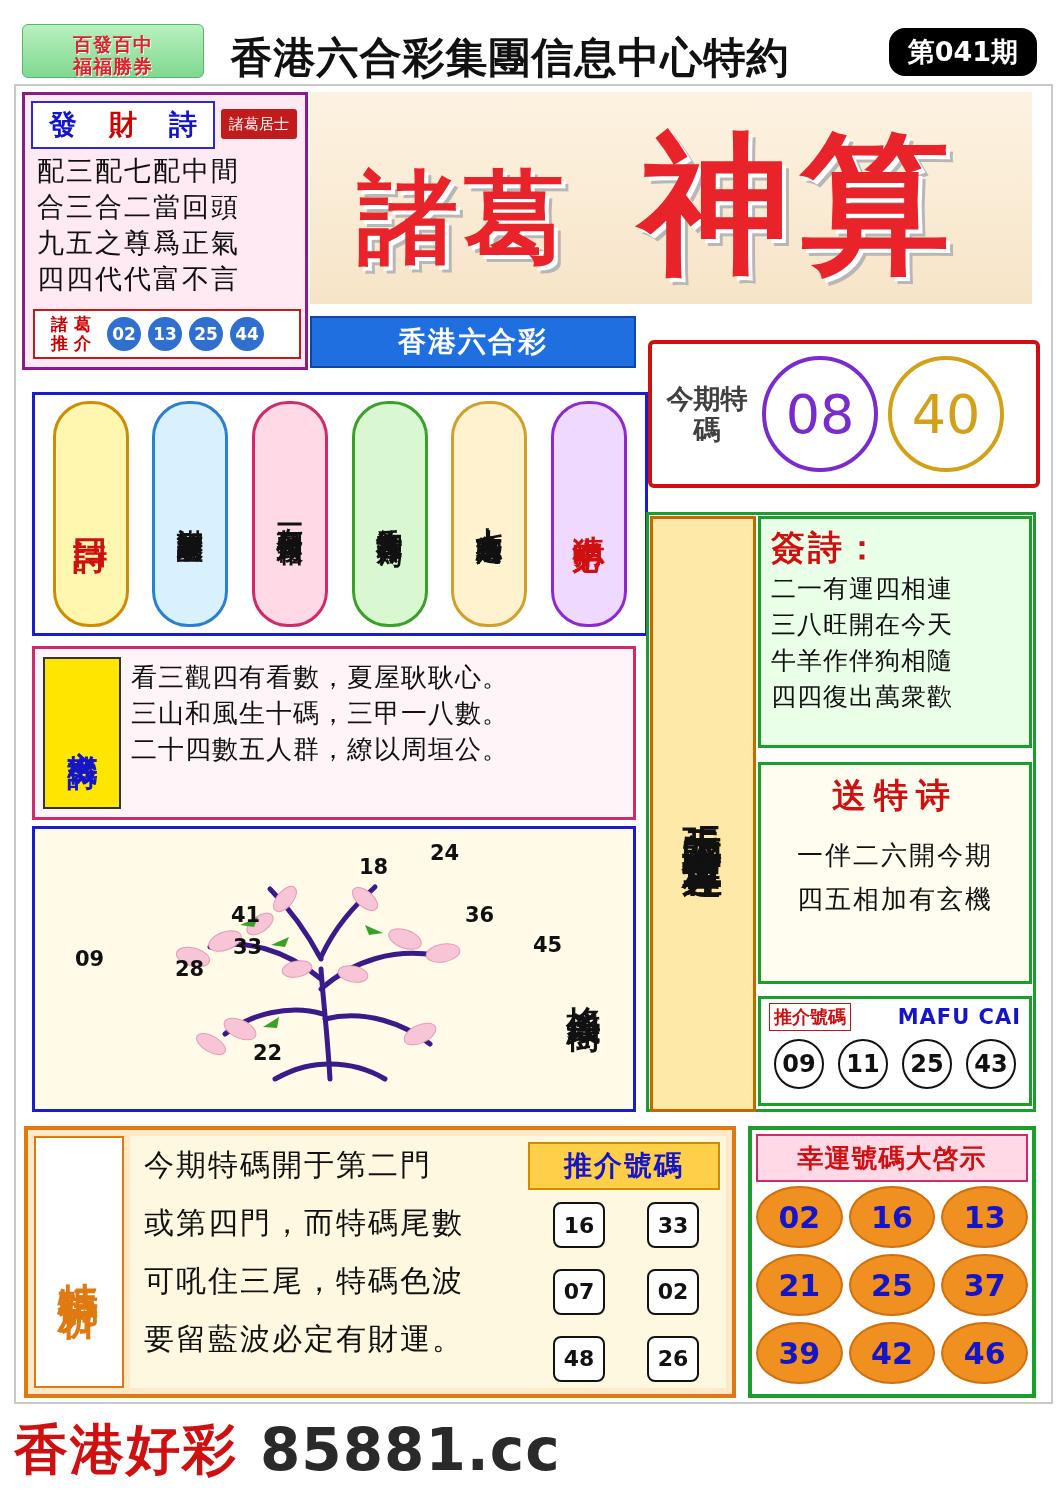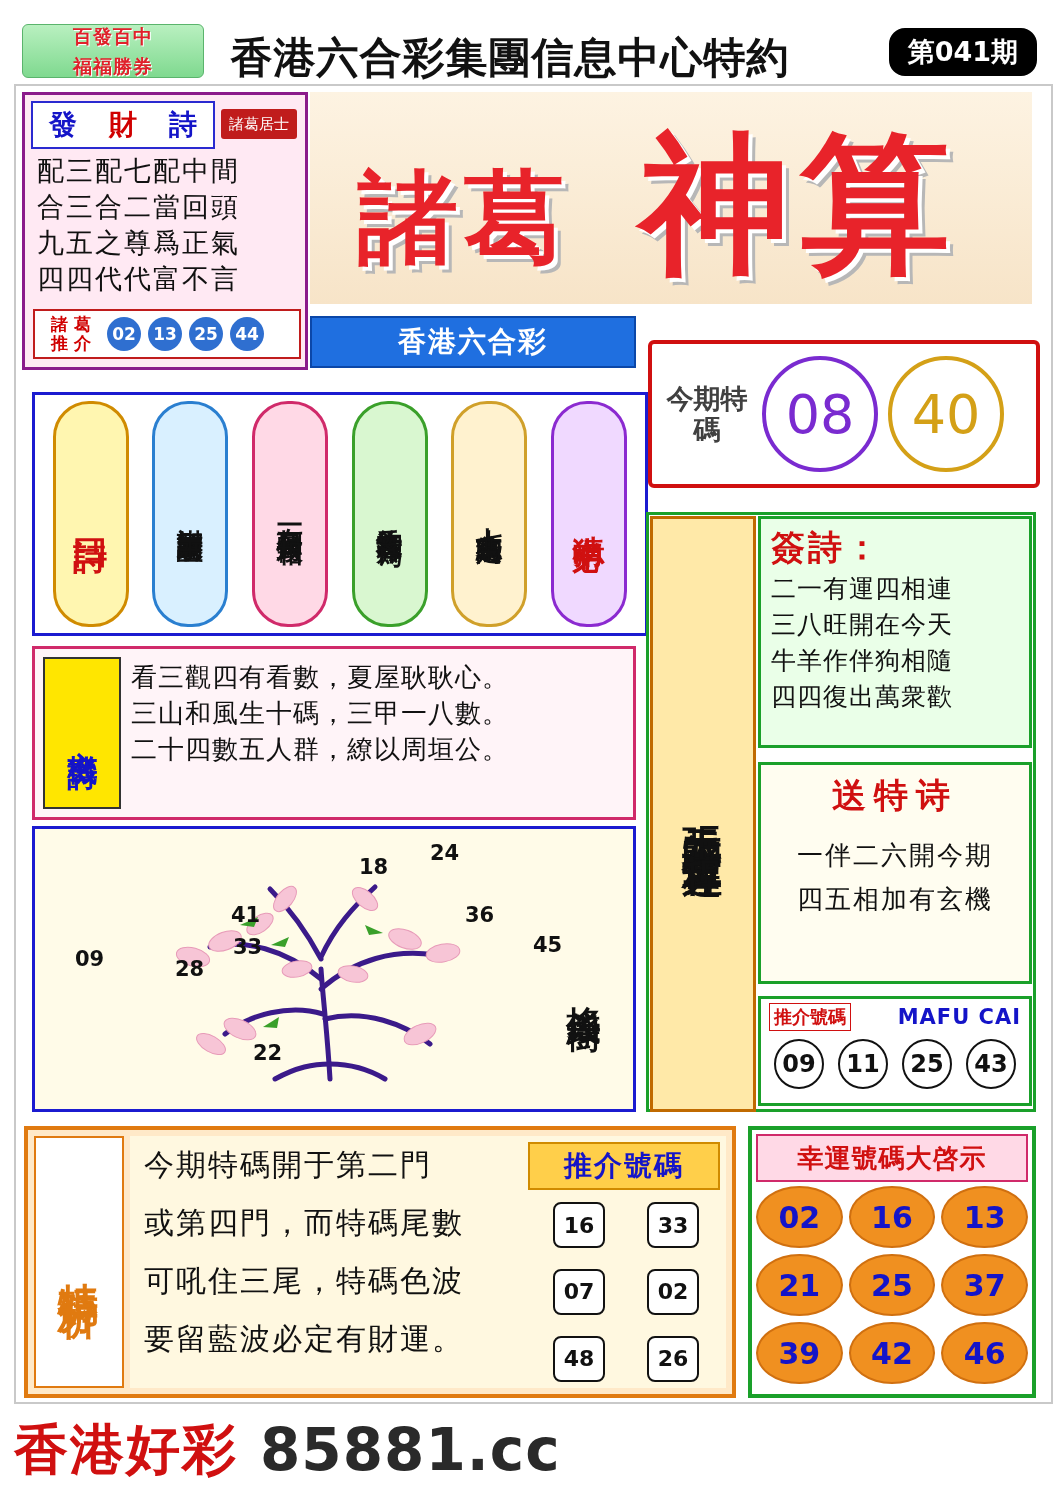--- a/index.html
+++ b/index.html
@@ -10,21 +10,21 @@
     position:relative;overflow:hidden;
   }
   .page{position:absolute;left:0;top:0;width:1063px;height:1496px;background:#fff;}
 
   
   .topbar{position:absolute;left:0;top:0;width:1063px;height:86px;background:#fff;}
   .logo{
     position:absolute;left:22px;top:24px;width:180px;height:52px;
     background:linear-gradient(#b9f0c0,#7fd98f);
     border-radius:6px;border:1px solid #5ab46c;
-    display:flex;flex-direction:column;align-items:center;justify-content:space-between;
+    display:flex;flex-direction:column;align-items:center;justify-content:flex-end;
   }
   .logo span{color:#e0202a;font-weight:bold;font-size:19px;line-height:22px;letter-spacing:1px;
     text-shadow:1px 1px 0 #fff;}
   .hdr-title{
     position:absolute;left:215px;top:30px;width:590px;
     text-align:center;font-size:42px;font-weight:bold;color:#111;letter-spacing:1px;
   }
   .issue{
     position:absolute;right:26px;top:28px;
     background:#000;color:#fff;font-size:27px;font-weight:bold;

